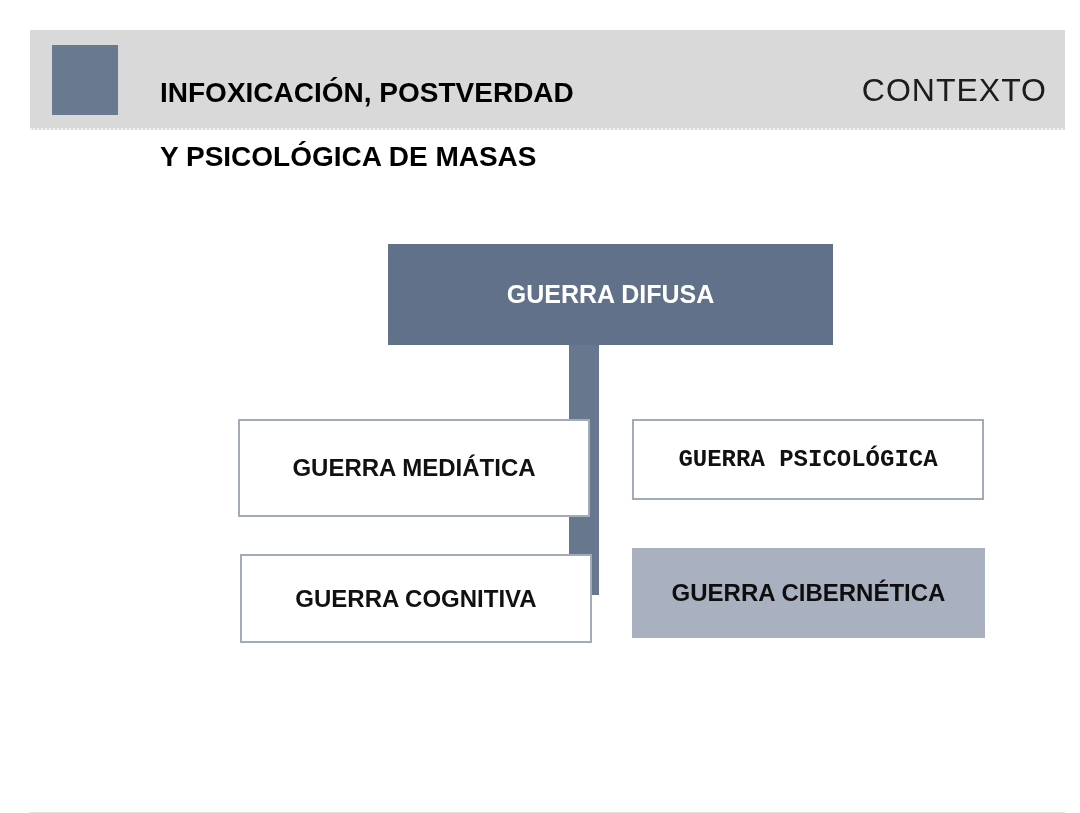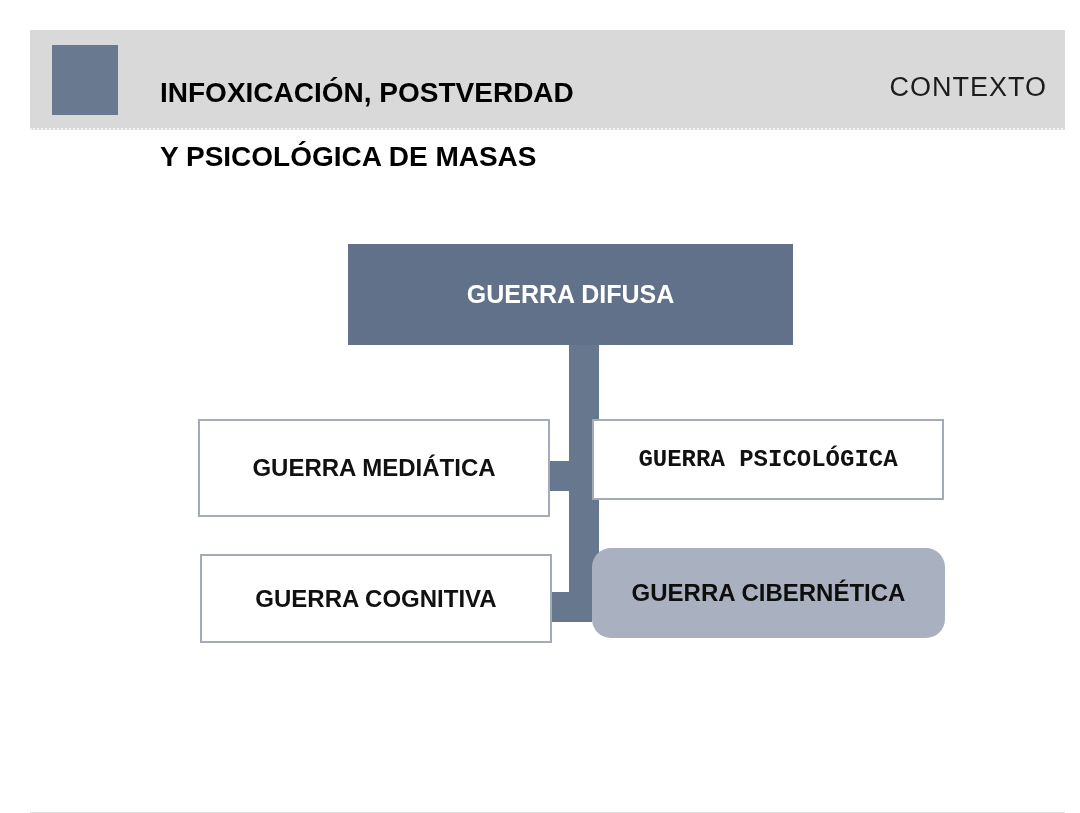--- a/index.html
+++ b/index.html
@@ -35,21 +35,21 @@
     font-weight: bold;
     color: #000000;
     line-height: 34px;
     letter-spacing: 0px;
     white-space: nowrap;
   }
   .slide-title span { display: block; }
   .context-label {
     position: absolute;
     right: 48px; top: 27px;
-    font-size: 27px;
+    font-size: 32px;
     font-weight: normal;
     color: #1c1c1c;
     letter-spacing: 1px;
     white-space: nowrap;
   }
   .hdr-bar {
     position: absolute;
     left: 1045px; top: 21px;
     width: 16px; height: 60px;
     background: #697a90;
@@ -58,39 +58,39 @@
   
   .diagram { position: absolute; left: 0; top: 100px; width: 1080px; height: 704px; }
 
   .box {
     position: absolute;
     display: flex;
     align-items: center;
     justify-content: center;
     text-align: center;
     font-weight: bold;
+    margin-left: 40px;
   }
   .box-root {
     left: 318px; top: 114px;           
     width: 445px; height: 101px;
     background: #61718a;
     color: #ffffff;
     font-size: 25px;
   }
   .box-outline {
     background: #ffffff;
     border: 2px solid #a3abb8;
     color: #111111;
     font-size: 24px;
   }
   .box-filled {
     background: #a9b1c0;
     color: #0e0e0e;
     font-size: 24px;
-    border-radius: 19px;
   }
   .box-c1 { left: 168px; top: 289px; width: 352px; height: 98px; }
   .box-c2 { left: 562px; top: 289px; width: 352px; height: 81px; font-family: Liberation Mono, monospace; }
   .box-c3 { left: 170px; top: 424px; width: 352px; height: 89px; }
   .box-c4 { left: 562px; top: 418px; width: 353px; height: 90px; }
 
   .conn { position: absolute; background: #66778e; }
   .conn-v  { left: 539px; top: 215px; width: 3px;  height: 250px; }
   .conn-h1 { left: 520px; top: 331px; width: 42px; height: 3px; }
   .conn-h2 { left: 522px; top: 462px; width: 40px; height: 3px; }

